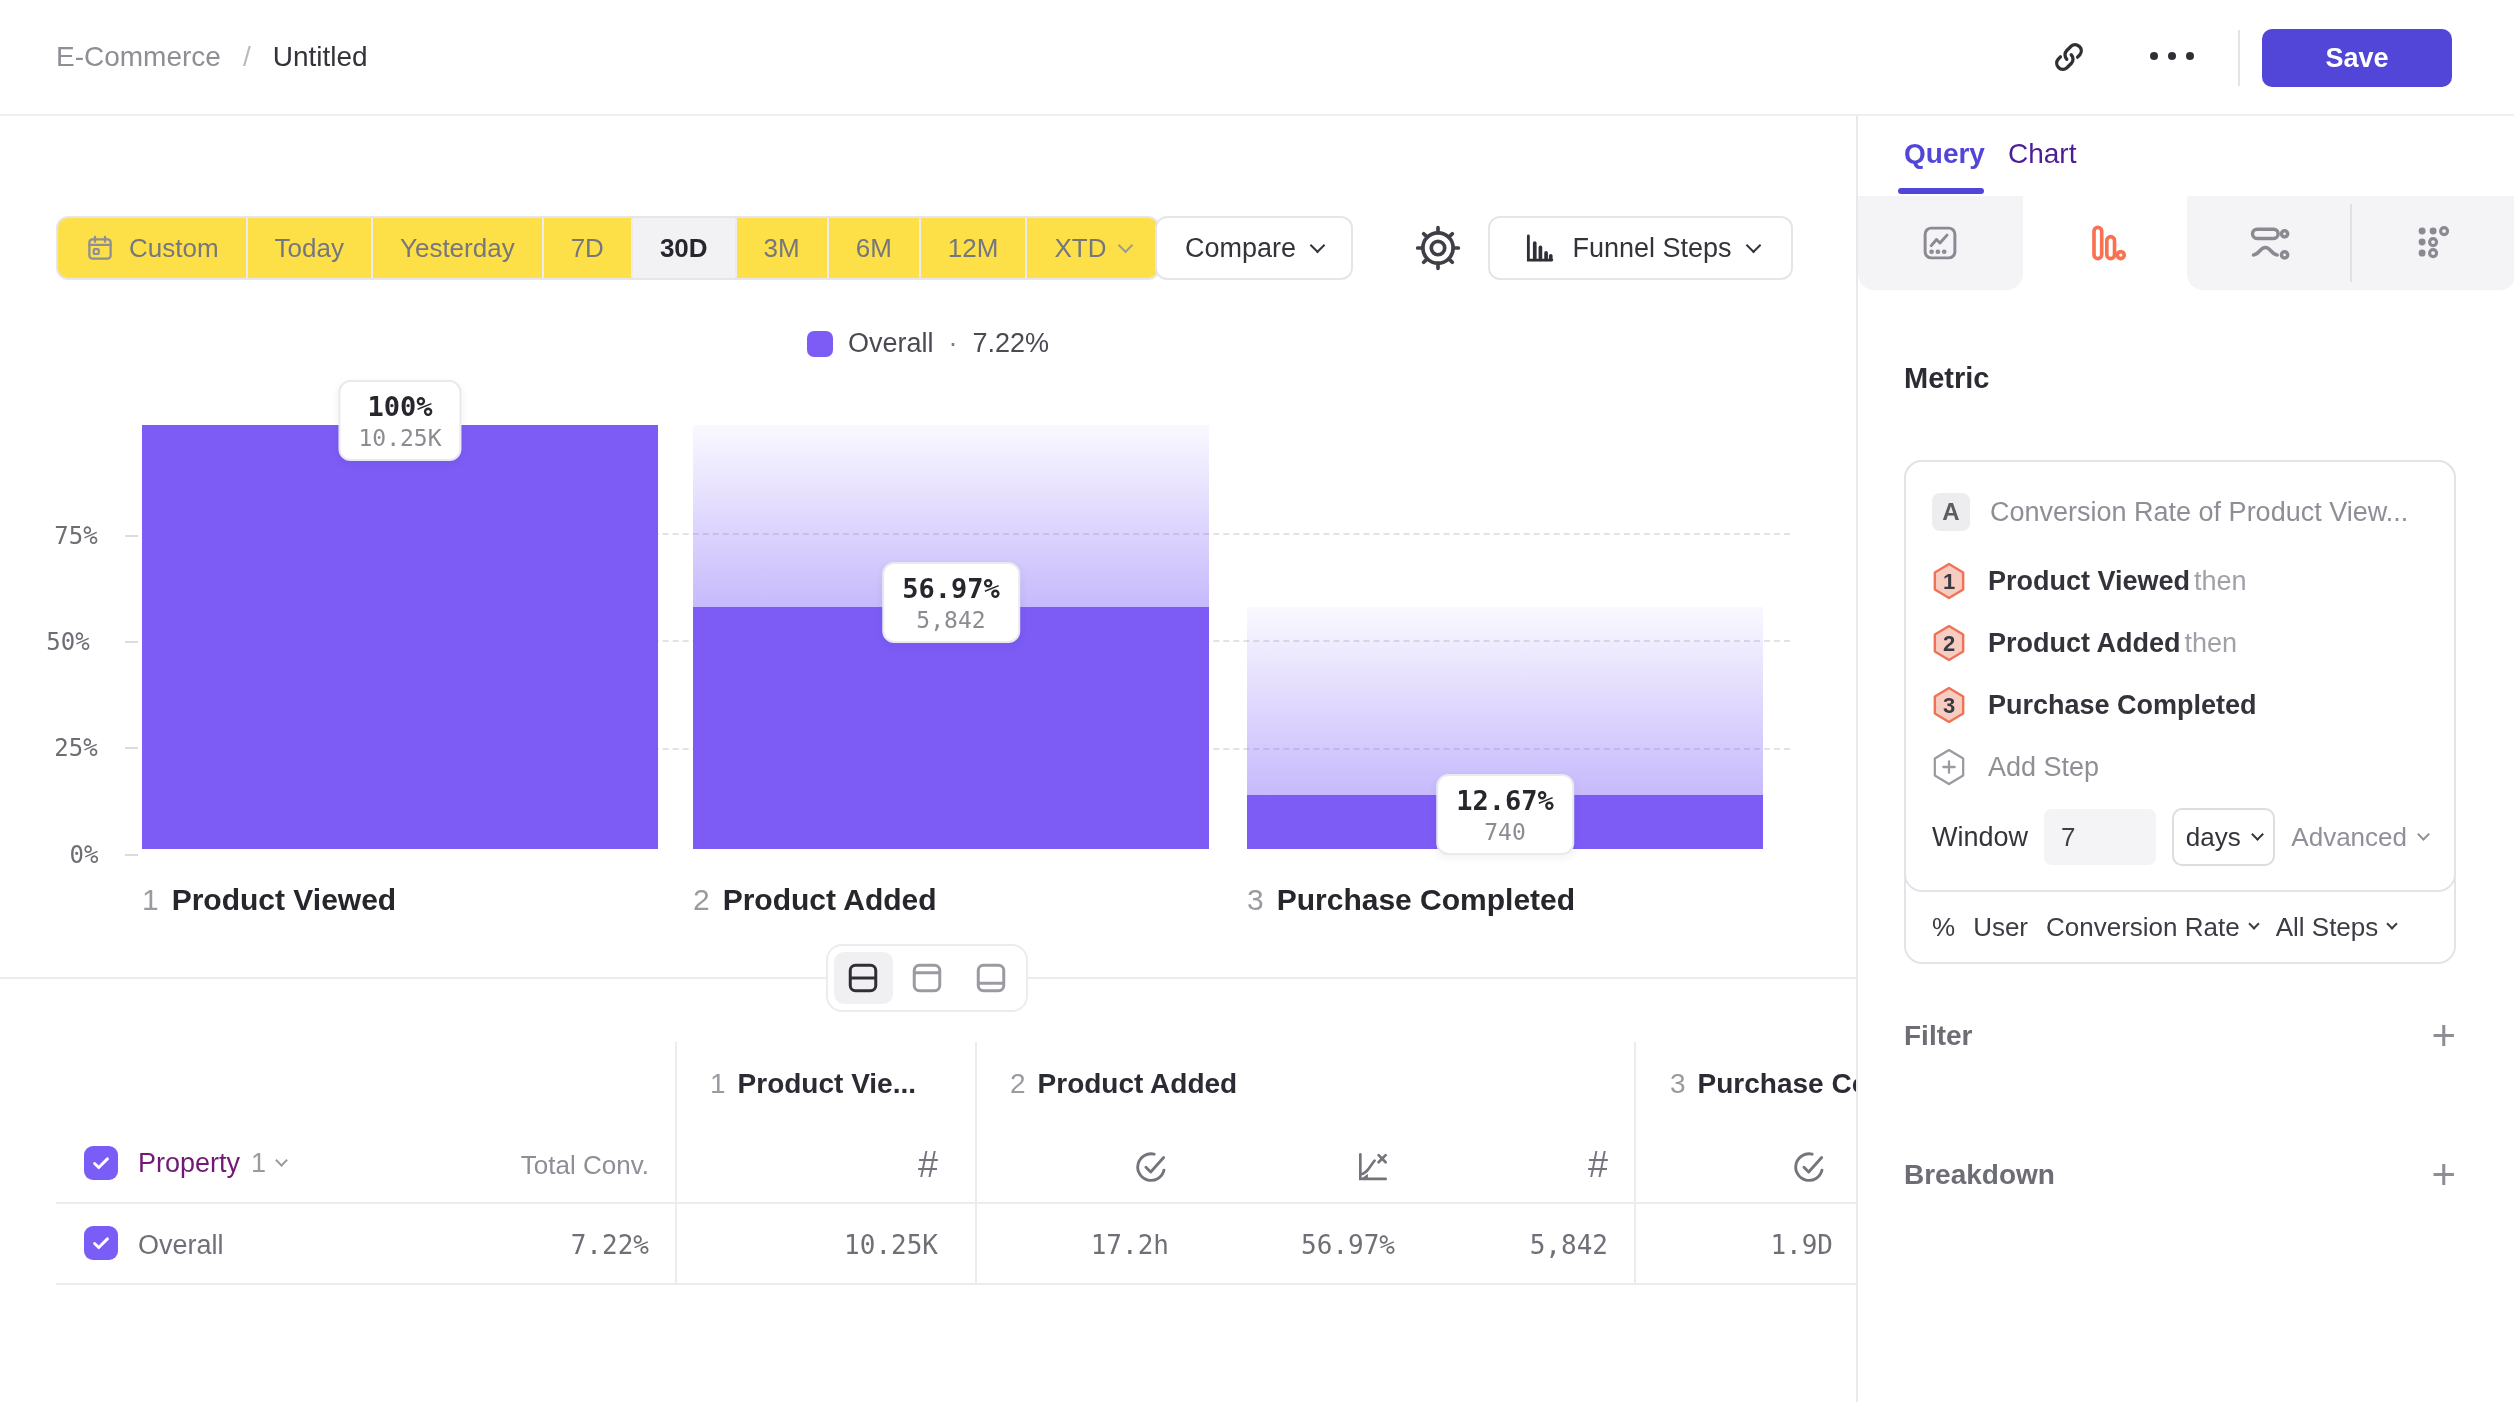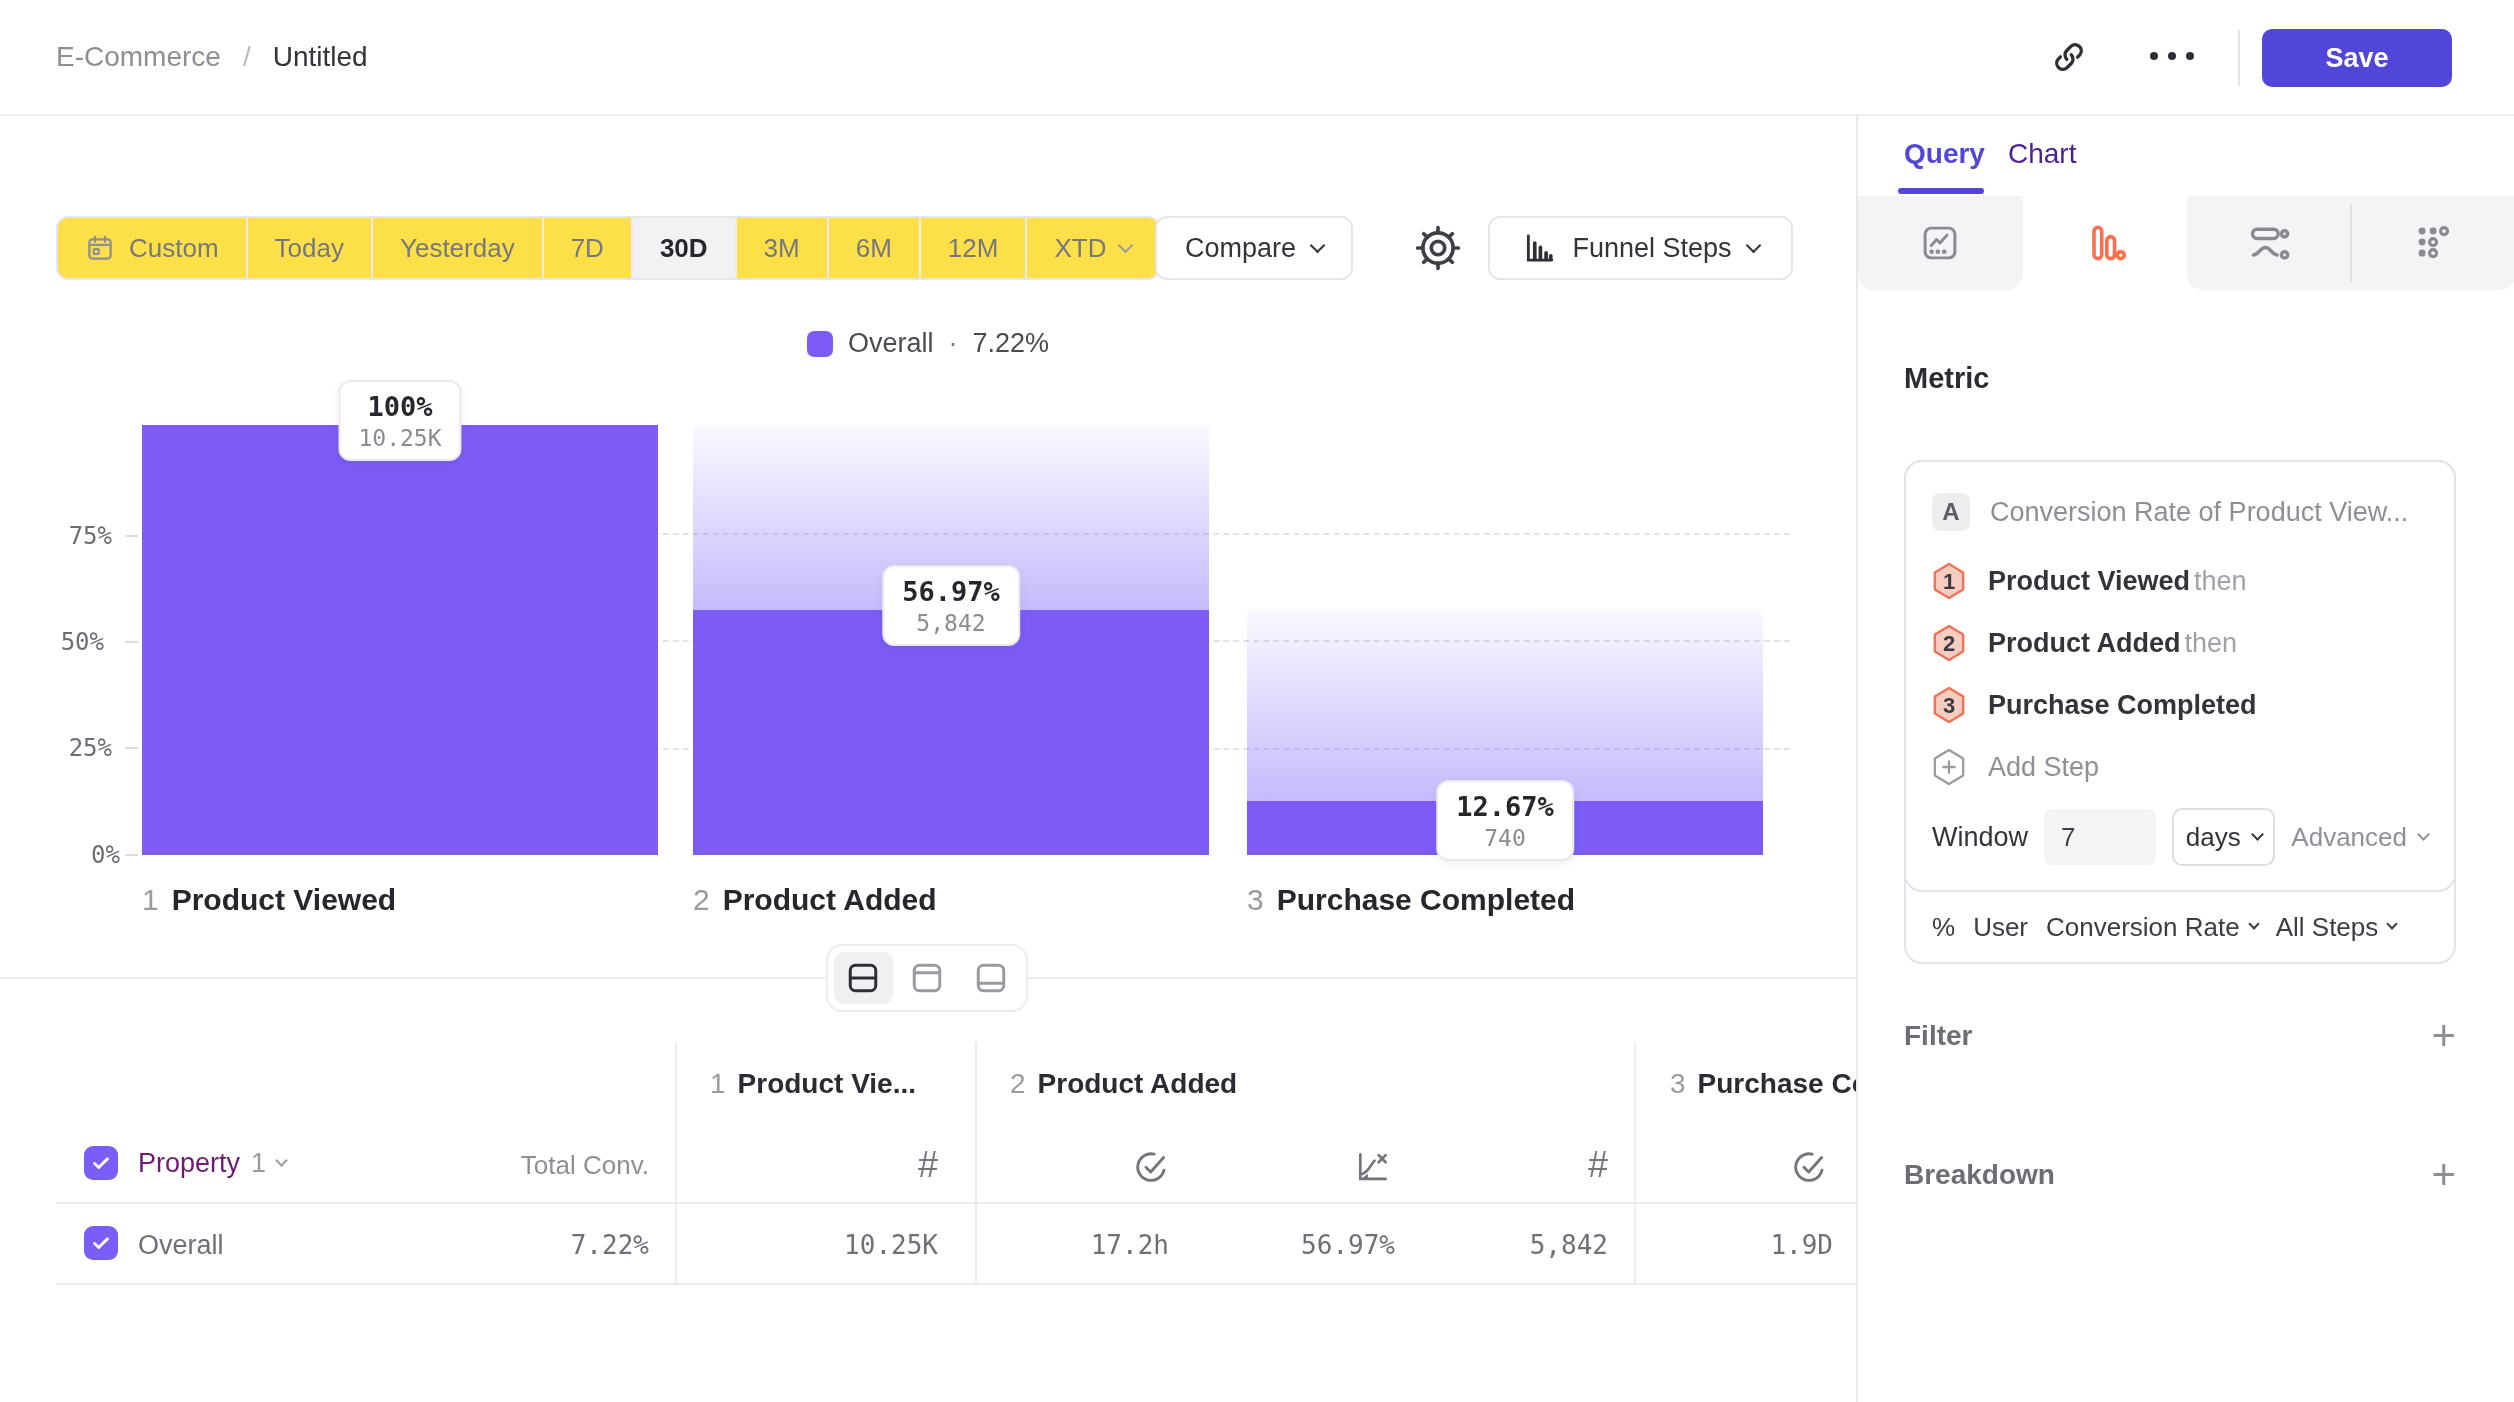--- a/index.html
+++ b/index.html
@@ -35,25 +35,25 @@
   .seg-item.active{background:var(--chipbg);color:#26262c;font-weight:600}
   .tool-btn{position:absolute;top:216px;height:64px;border:2px solid var(--line);border-radius:12px;background:#fff;display:flex;align-items:center;justify-content:center;gap:16px;font-size:27px;color:#33333b;cursor:pointer}
   .icon-btn{position:absolute;top:222px;cursor:pointer}
 
   
   .legend{position:absolute;left:0;top:328px;width:1856px;display:flex;align-items:center;justify-content:center;gap:15px;font-size:27px;color:#4a4a52}
   .legend-sq{width:26px;height:26px;border-radius:7px;background:var(--bar)}
   .legend .sep{color:#7c7c84}
 
   
-  .ytick{position:absolute;width:72px;text-align:right;font-size:24px;color:#6d6d75}
+  .ytick{position:absolute;width:72px;text-align:center;font-size:24px;color:#6d6d75}
   .ytickmark{position:absolute;width:13px;height:2px;background:#dcdce0}
   .plot{position:absolute;left:142px;top:425px;width:1648px;height:430px}
   .gridline{position:absolute;left:0;right:0;border-top:2px dashed #e2e2e8}
-  .bar{position:absolute;top:0;bottom:0;width:516px}
+  .bar{position:absolute;top:0;bottom:6px;width:516px}
   .bar-solid{position:absolute;left:0;right:0;bottom:0;background:var(--bar)}
   .bar-grad{position:absolute;left:0;right:0;background:linear-gradient(to top,rgba(122,90,248,.42),rgba(122,90,248,.04))}
   .bar-label{position:absolute;left:50%;transform:translateX(-50%);background:#fff;border:2px solid #eaeaee;border-radius:12px;box-shadow:0 3px 8px rgba(40,40,60,.06);padding:9px 18px 8px;text-align:center;z-index:5;white-space:nowrap}
   .bar-label .pct{font-family:"DejaVu Sans Mono",monospace;font-size:27px;font-weight:600;color:#26262c}
   .bar-label .cnt{font-family:"DejaVu Sans Mono",monospace;font-size:23px;color:#8b8b92;margin-top:3px}
   .xlabel{position:absolute;top:883px;display:flex;align-items:baseline;gap:13px;font-size:30px}
   .xlabel .n{color:#9a9aa1}
   .xlabel .t{color:#26262c;font-weight:600}
 
   

